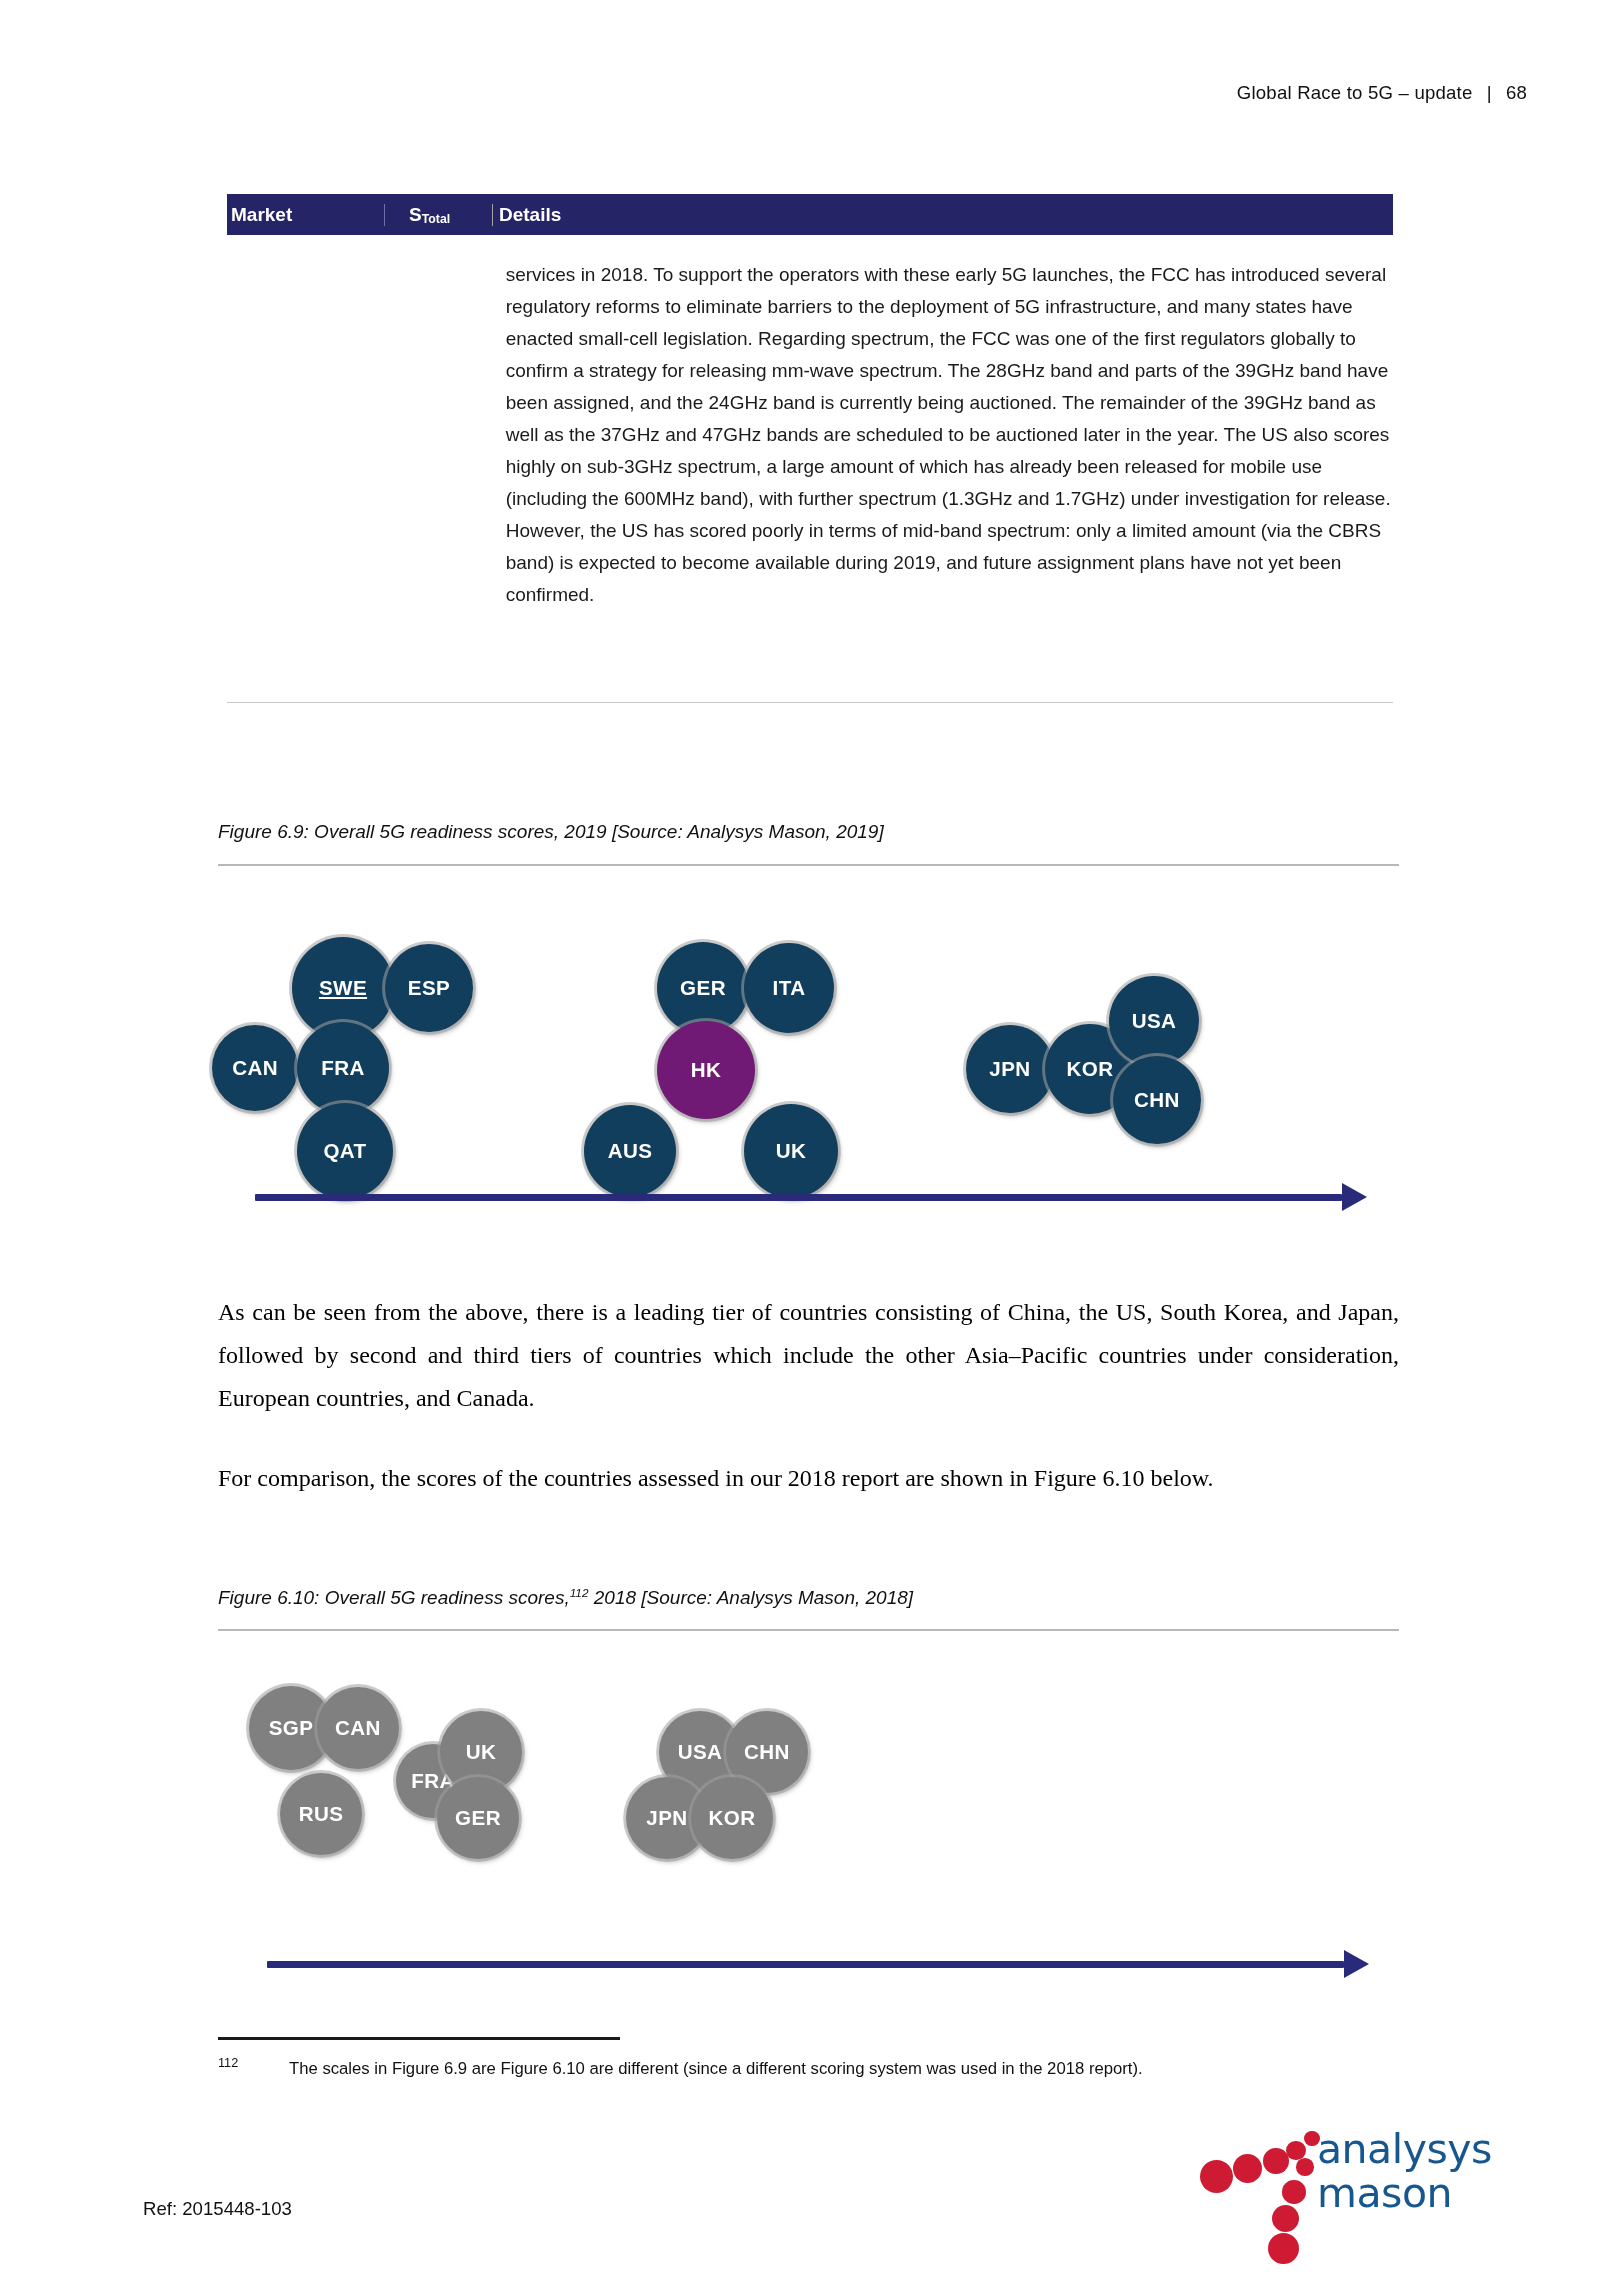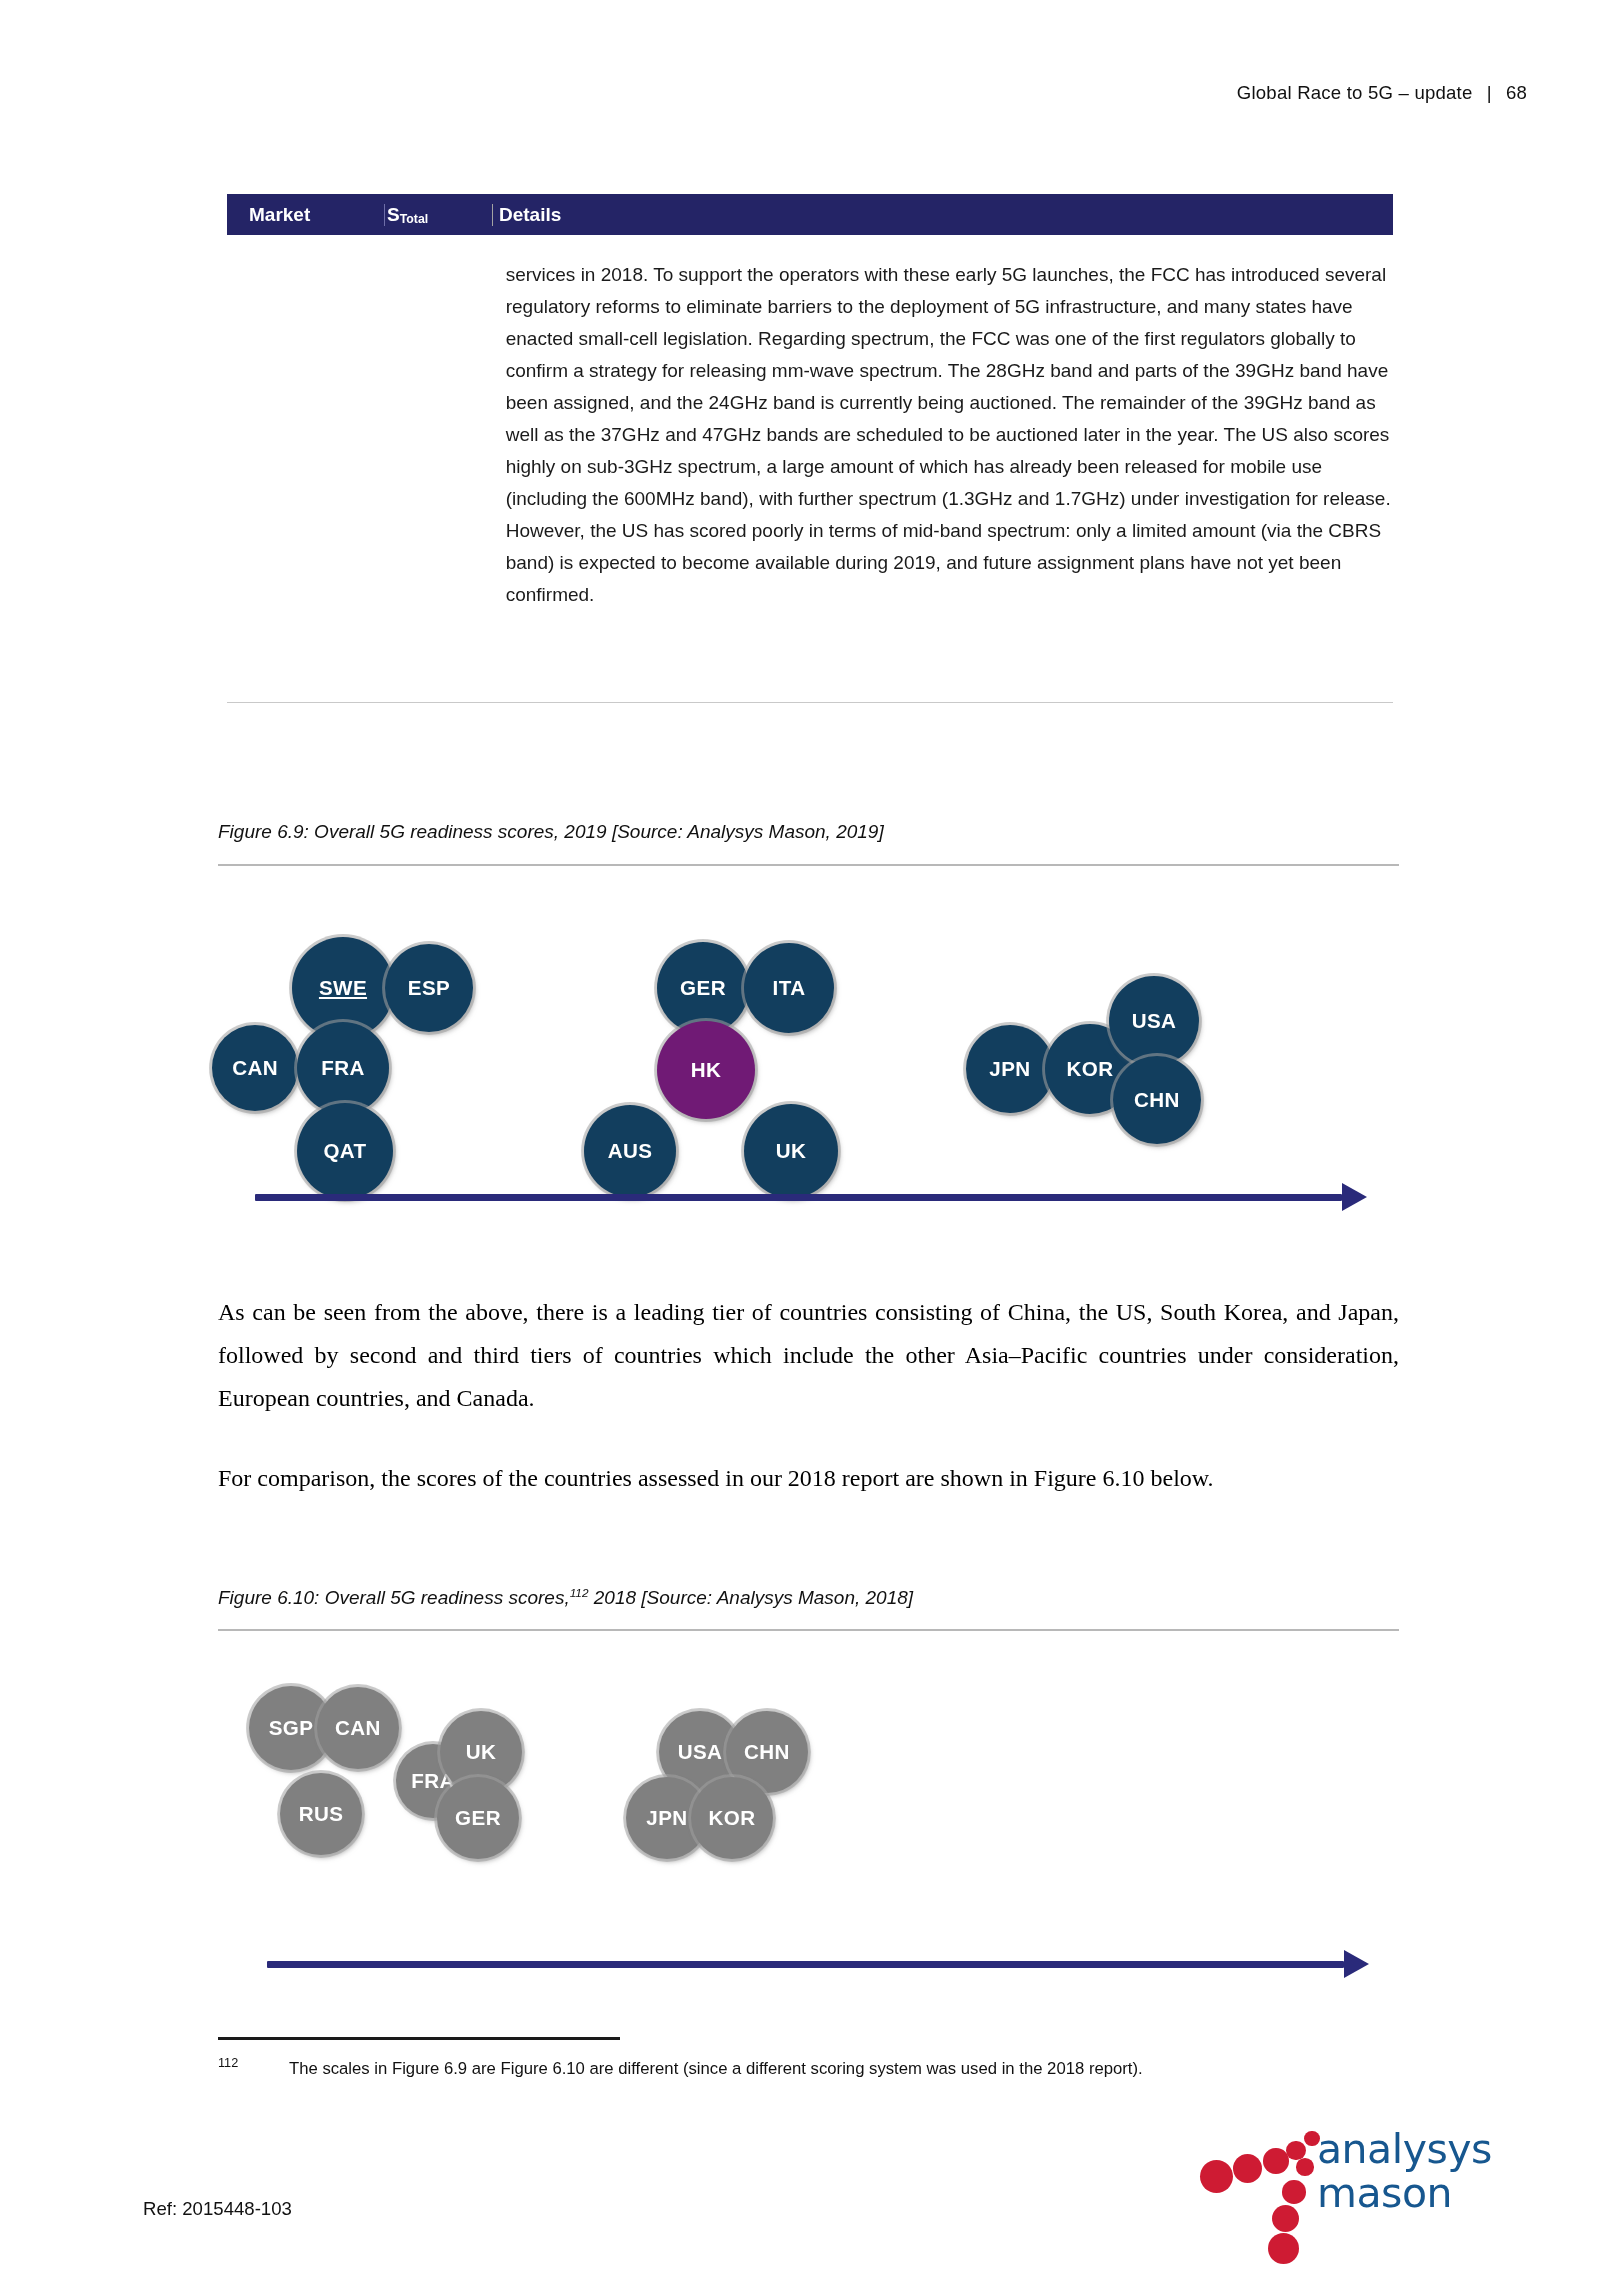--- a/index.html
+++ b/index.html
@@ -23,22 +23,22 @@
 
   
   .tbl{
     position:absolute; left:227px; top:194px; width:1166px;
   }
   .tbl-head{
     display:flex; background:#242466; color:#fff;
     height:41px; align-items:center;
     font-size:19px; font-weight:bold;
   }
-  .tbl-head .c1{ width:157px; padding-left:22px; box-sizing:border-box; }
-  .tbl-head .c2{ width:108px; border-left:1px solid #6e6ea8; padding-left:2px; box-sizing:border-box;}
+  .tbl-head .c1{ width:157px; padding-left:4px; box-sizing:border-box; }
+  .tbl-head .c2{ width:108px; border-left:1px solid #6e6ea8; padding-left:24px; box-sizing:border-box;}
   .tbl-head .c3{ flex:1; border-left:1px solid #a3a3a3; padding-left:6px; box-sizing:border-box;}
   .tbl-head sub{ font-size:12.3px; font-weight:bold; vertical-align:baseline; position:relative; top:2.9px;}
   .tbl-body{
     display:flex; padding-top:24px;
   }
   .tbl-body .c1{ width:157px; }
   .tbl-body .c2{ width:108px; }
   .tbl-body .c3{
     flex:1; padding-left:13.7px; box-sizing:border-box;
     font-size:19px; line-height:32px; color:#1a1a1a;

